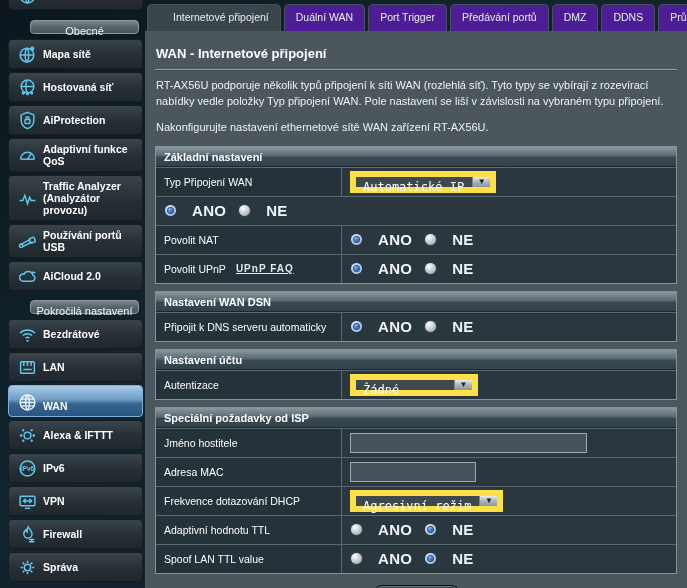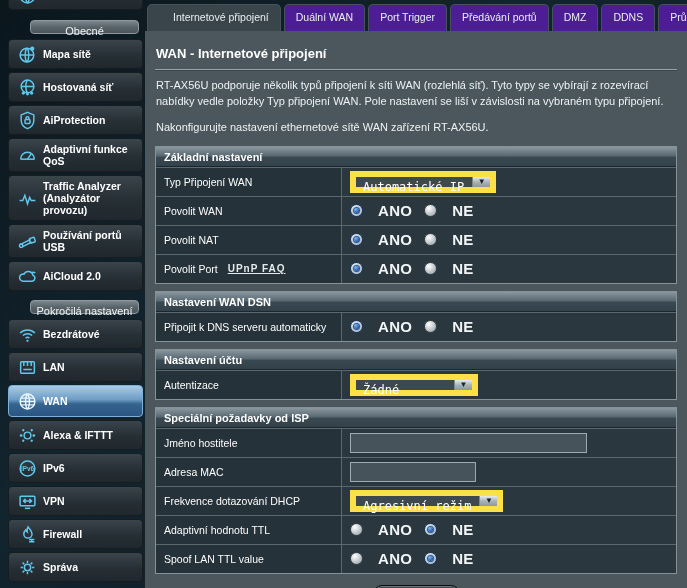--- a/index.html
+++ b/index.html
@@ -34,20 +34,21 @@
     padding: 4px 4px 4px 6px;
     background: linear-gradient(#3a444b,#262f35 55%,#20282d);
     border: 1px solid #161d21;
     border-radius: 4px;
     cursor: pointer;
   }
   .side-item.active {
     min-height: 32px;
     background: linear-gradient(#a9cbe6,#6d9cc4 45%,#35648f 60%,#2a5583);
     border-color: #7fb0d8;
+    align-items: flex-end;
   }
   .side-icon { width: 24px; min-width: 24px; height: 20px; display:flex; align-items:center; justify-content:center; }
   .side-icon svg { width: 19px; height: 19px; stroke:#5fc8ec; fill:none; stroke-width:1.4; }
   .side-item.active .side-icon svg { stroke:#eaf5fc; }
   .side-label { font-size: 10.5px; font-weight: bold; color:#fff; line-height: 12px; padding-left: 4px; }
 
   
   .tabbar {
     position: absolute; left:145px; top:0; width:542px; height:31px;
     display: flex; align-items: flex-end; gap: 3px; padding: 3px 0 0 2px;
@@ -351,23 +352,20 @@
             <span>Typ Připojení WAN</span>
           </div>
           <div class="cell-value">
             <div class="select">
               <span class="select-text">Automatické IP</span>
               <span class="select-arrow">▼</span>
             </div>
           </div>
         </div>
         <div class="tbl-row">
-          <div class="cell-label">
-            <span>Povolit WAN</span>
-          </div>
           <div class="cell-value">
             <span class="radio-opt">
               <span class="radio on"></span>
               <span class="radio-label">ANO</span>
             </span>
             <span class="radio-opt">
               <span class="radio"></span>
               <span class="radio-label">NE</span>
             </span>
           </div>
@@ -382,21 +380,21 @@
               <span class="radio-label">ANO</span>
             </span>
             <span class="radio-opt">
               <span class="radio"></span>
               <span class="radio-label">NE</span>
             </span>
           </div>
         </div>
         <div class="tbl-row">
           <div class="cell-label">
-            <span>Povolit Port</span>
+            <span>Povolit UPnP</span>
             <a class="faq-link" href="#">UPnP FAQ</a>
           </div>
           <div class="cell-value">
             <span class="radio-opt">
               <span class="radio on"></span>
               <span class="radio-label">ANO</span>
             </span>
             <span class="radio-opt">
               <span class="radio"></span>
               <span class="radio-label">NE</span>

